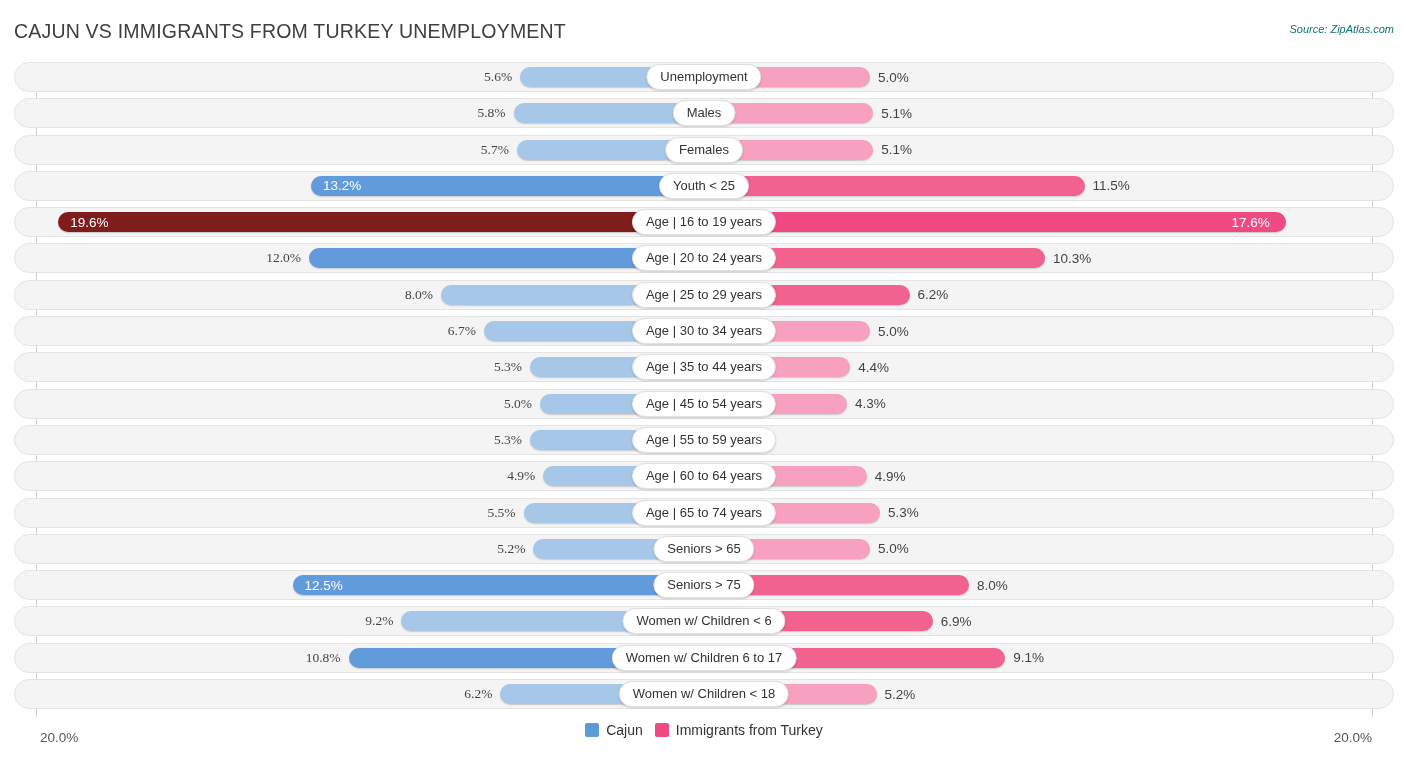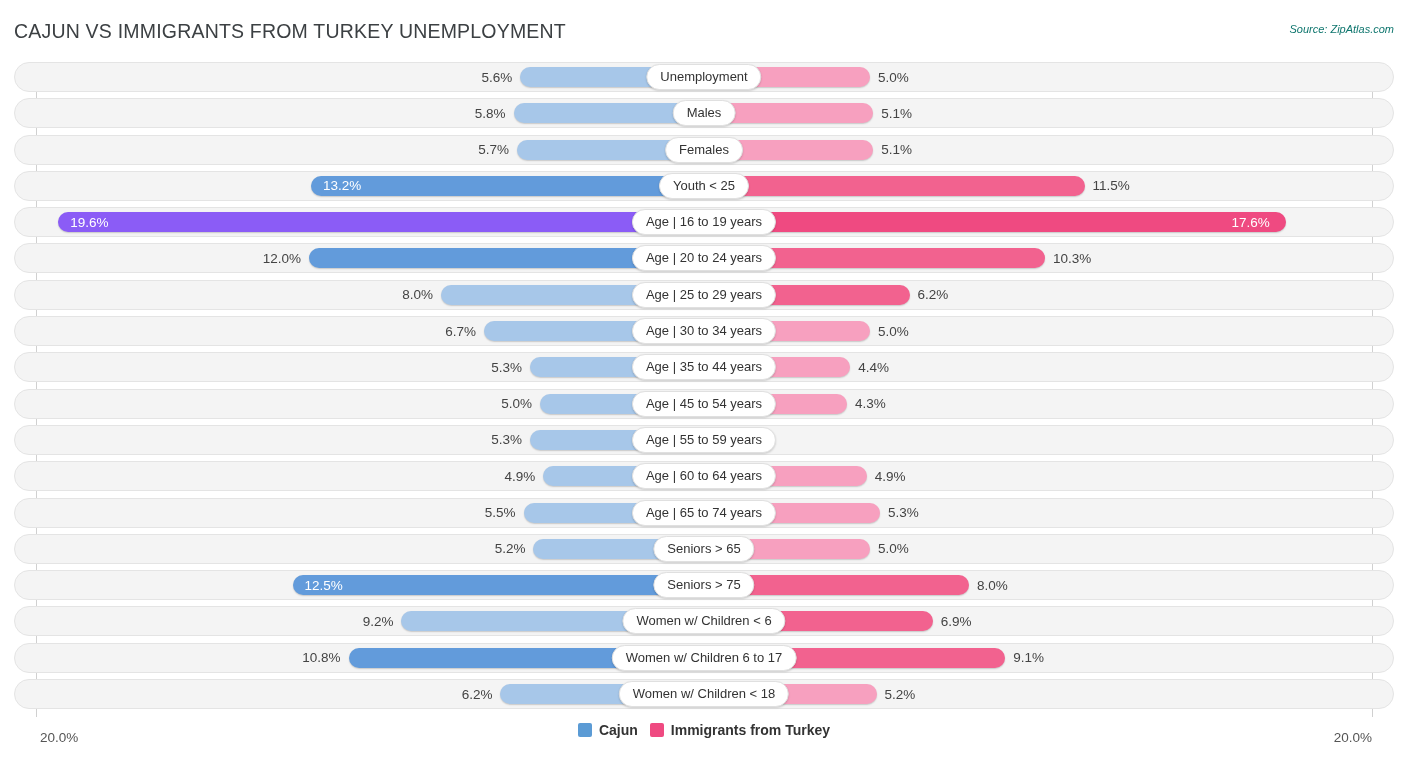--- a/index.html
+++ b/index.html
@@ -62,28 +62,28 @@
     display: flex;
     align-items: center;
     position: relative;
     box-shadow: 0 1px 1.5px rgba(0,0,0,.18);
   }
   .bar.blue  { background: #a7c7e9; }
   .bar.blue.hi { background: #629bdb; }
   .bar.pink  { background: #f7a0bf; }
   .bar.pink.hi { background: #f2628f; }
   .bar.pink.hi2 { background: #ef4a81; }
-  .bar.blue.hi2 { background: #8b5cf6; text-align: right; }
+  .bar.blue.hi2 { background: #7f1d1d; text-align: right; }
 
   .val {
     font-size: 13.5px;
     color: #444;
     white-space: nowrap;
   }
-  .val.outside-left  { margin-right: 8px; }
+  .val.outside-left  { margin-right: 8px; font-family: Liberation Serif, serif; }
   .val.outside-right { margin-left: 8px; }
   .val.inside {
     position: absolute;
     color: #ffffff;
     font-weight: 400;
   }
   .val.inside.l { left: 12px; }
   .val.inside.r { right: 16px; }
 
   
@@ -113,21 +113,21 @@
     font-size: 13.5px; color: #555;
   }
   .axis-label.l { left: 26px; }
   .axis-label.r { right: 22px; }
   .legend {
     position: absolute; left: 0; right: 0; top: 4px;
     display: flex; justify-content: center; align-items: center; gap: 12px;
   }
   .legend-item { display: flex; align-items: center; gap: 7px; }
   .swatch { width: 14px; height: 14px; border-radius: 2px; display: inline-block; }
-  .legend-text { font-size: 14px; color: #333; font-weight: bold; }
+  .legend-text { font-size: 14px; color: #333; }
 </style>
 </head>
 <body>
 
 <div id="app">
 
   <div class="header">
     <div class="title">CAJUN VS IMMIGRANTS FROM TURKEY UNEMPLOYMENT</div>
     <div class="source">Source: ZipAtlas.com</div>
   </div>

